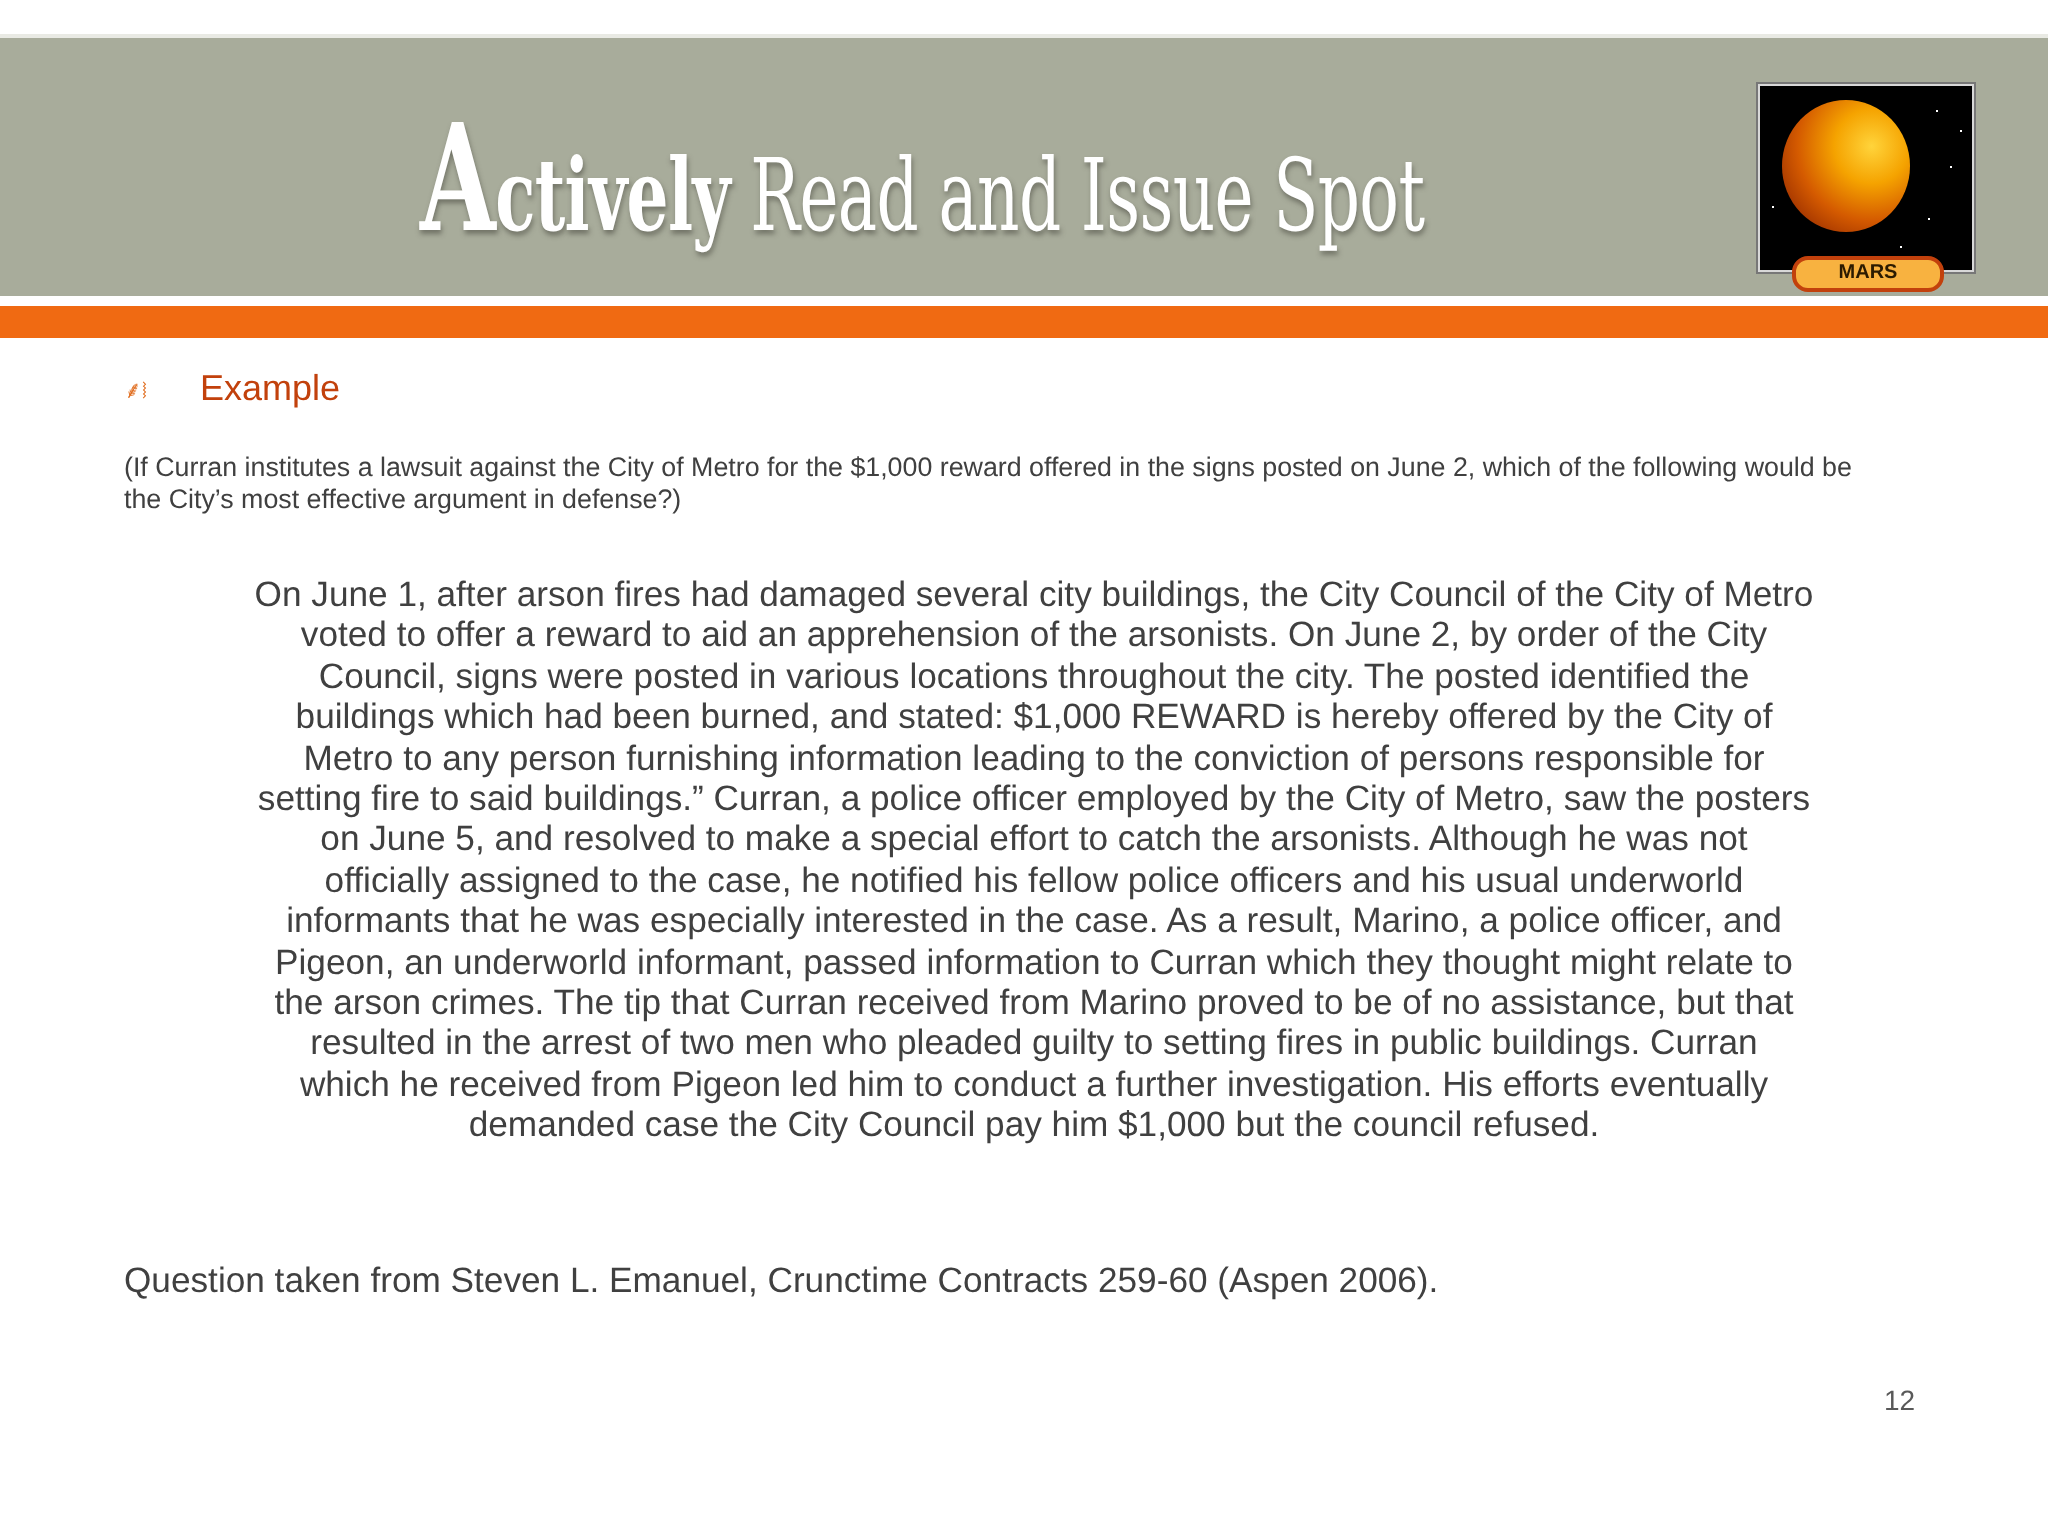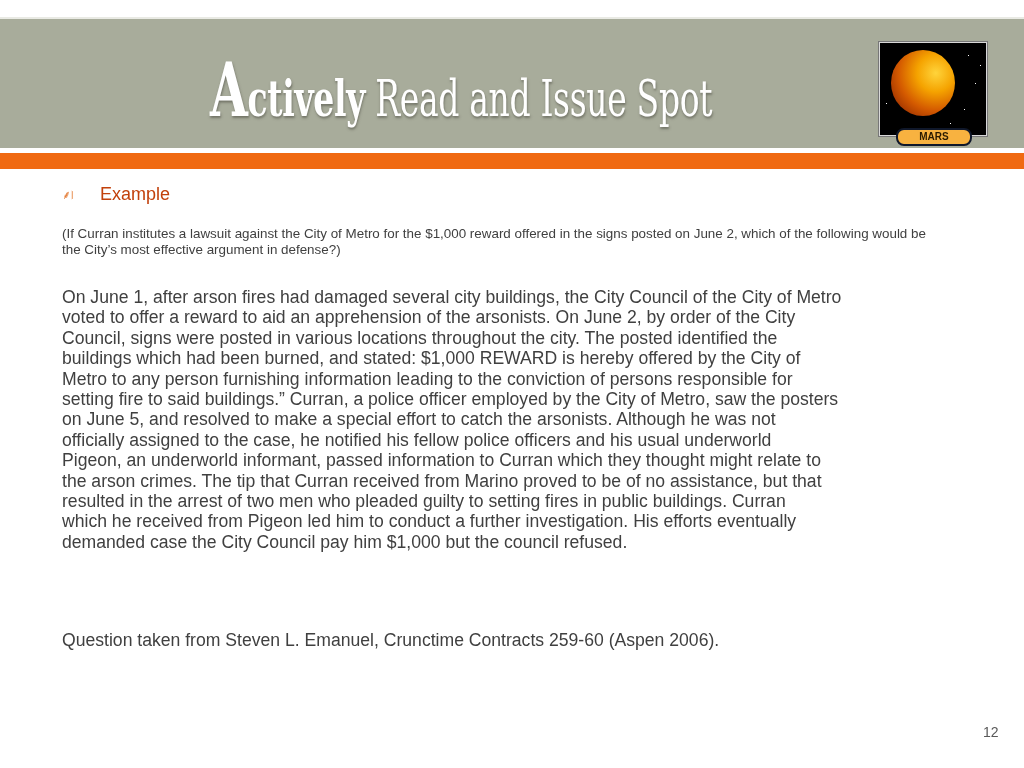--- a/index.html
+++ b/index.html
@@ -94,21 +94,21 @@
       height: 1px;
       background: #fff;
     }
     .logo-label {
       position: absolute;
       left: 17px;
       top: 86px;
       width: 72px;
       height: 14px;
       background: #f8b240;
-      border: 2px solid #0f172a;
+      border: 2px solid #c2410c;
       border-radius: 8px;
       color: #2b1b00;
       font-family: "Liberation Sans", sans-serif;
       font-size: 10px;
       line-height: 14px;
       text-align: center;
       font-weight: bold;
     }
     .bullet-row {
       position: absolute;
@@ -145,39 +145,39 @@
       top: 287px;
       width: 910px;
       color: #404040;
       font-family: "Liberation Sans", sans-serif;
       font-size: 17.6px;
       line-height: 20.4px;
     }
     .fact-pattern span {
       display: block;
       white-space: nowrap;
+      text-align: center;
     }
     .citation {
       position: absolute;
       left: 62px;
       top: 629px;
       color: #404040;
       font-family: "Liberation Sans", sans-serif;
       font-size: 17.6px;
       line-height: 22px;
       white-space: nowrap;
     }
     .page-number {
       position: absolute;
       left: 942px;
-      top: 724px;
+      top: 692px;
       color: #595959;
       font-family: "Liberation Sans", sans-serif;
       font-size: 14px;
-      margin-left: 41px;
     }
   </style>
 </head>
 <body>
 
 <div class="header-top-line"></div>
 <div class="header-band"></div>
 <div class="orange-bar"></div>
 
 <div class="title">
@@ -206,20 +206,21 @@
 
 <div class="fact-pattern">
   <span>On June 1, after arson fires had damaged several city buildings, the City Council of the City of Metro</span>
   <span>voted to offer a reward to aid an apprehension of the arsonists.  On June 2, by order of the City</span>
   <span>Council, signs were posted in various locations throughout the city.  The posted identified the</span>
   <span>buildings which had been burned, and stated: $1,000 REWARD is hereby offered by the City of</span>
   <span>Metro to any person furnishing information leading to the conviction of persons responsible for</span>
   <span>setting fire to said buildings.”  Curran, a police officer employed by the City of Metro, saw the posters</span>
   <span>on June 5, and resolved to make a special effort to catch the arsonists.  Although he was not</span>
   <span>officially assigned to the case, he notified his fellow police officers and his usual underworld</span>
+  <span>informants that he was especially interested in the case.  As a result, Marino, a police officer, and</span>
   <span>Pigeon, an underworld informant, passed information to Curran which they thought might relate to</span>
   <span>the arson crimes.  The tip that Curran received from Marino proved to be of no assistance, but that</span>
   <span>resulted in the arrest of two men who pleaded guilty to setting fires in public buildings.  Curran</span>
   <span>which he received from Pigeon led him to conduct a further investigation.  His efforts eventually</span>
   <span>demanded case the City Council pay him $1,000 but the council refused.</span>
 </div>
 
 <div class="citation">Question taken from Steven L. Emanuel, Crunctime Contracts 259-60 (Aspen 2006).</div>
 
 <div class="page-number">12</div>

